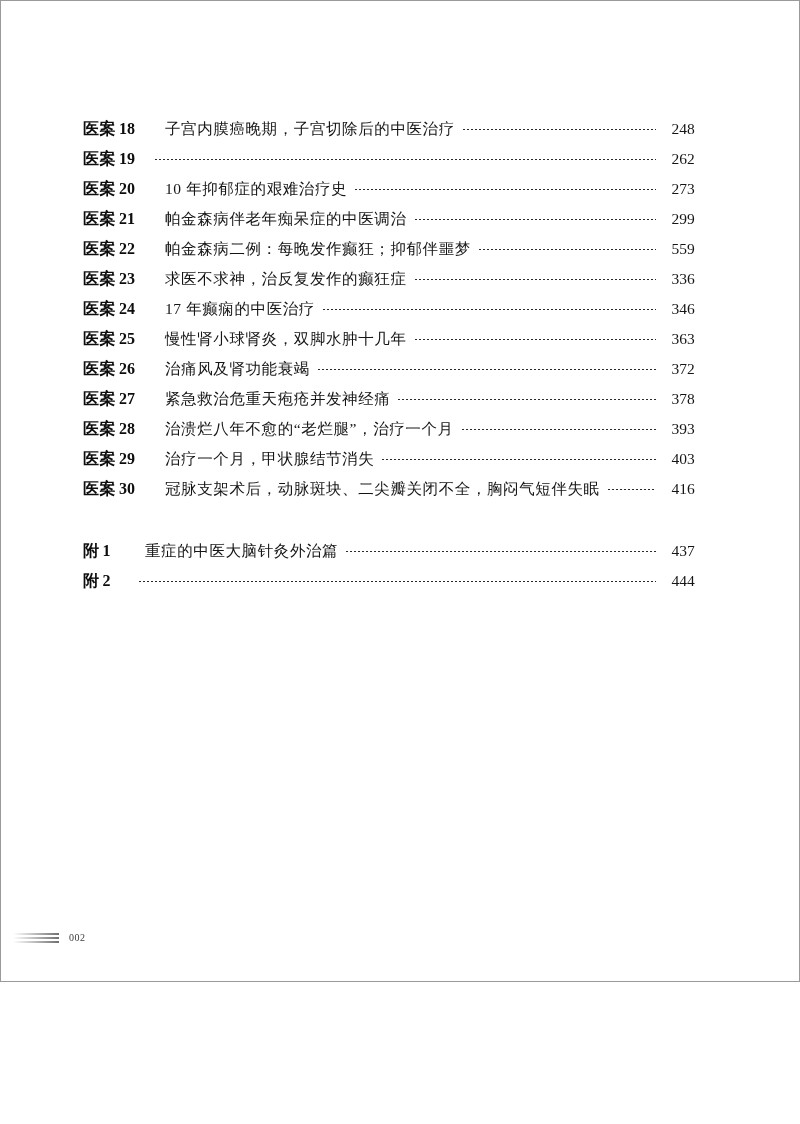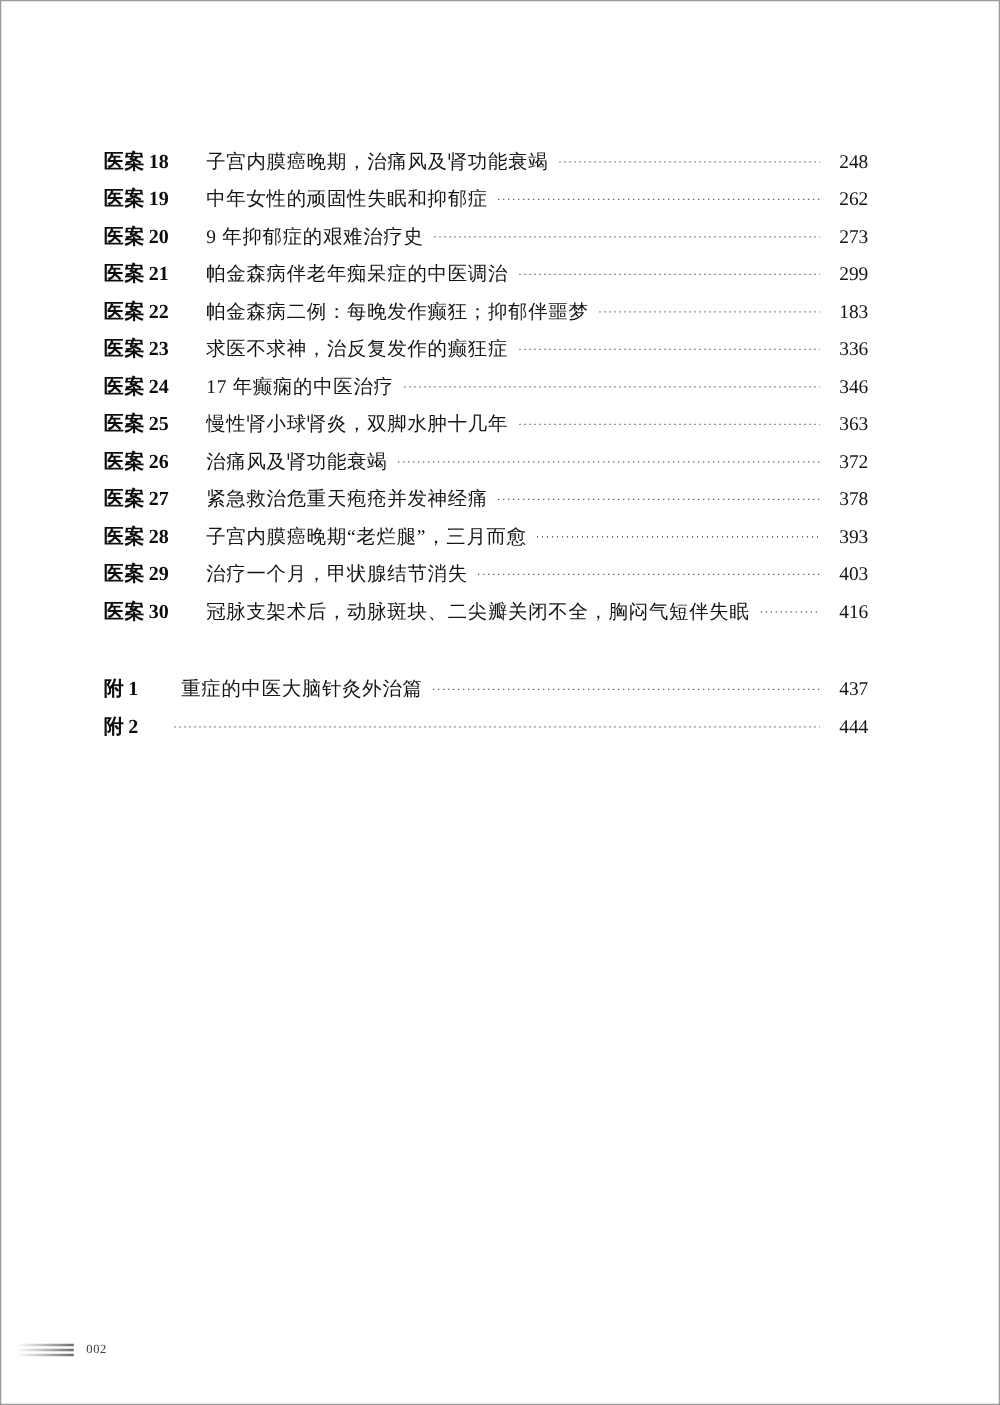--- a/index.html
+++ b/index.html
@@ -10,21 +10,21 @@
   }
   body {
     font-family: "Liberation Serif", "DejaVu Serif", serif;
     color: #111111;
     -webkit-font-smoothing: antialiased;
   }
 
   .page {
     position: relative;
     width: 800px;
-    height: 1124px;
+    height: 982px;
     margin: 0 auto;
     background: #ffffff;
     border: 1px solid #9a9a9a;
     box-sizing: border-box;
     overflow: hidden;
   }
 
   
   .toc {
     position: absolute;
@@ -148,41 +148,40 @@
 
   <div class="toc">
 
     <div class="toc-list">
 
       <div class="toc-row">
         <span class="row-label">
           <span class="label-cn">医案</span>
           <span class="label-num">18</span>
         </span>
-        <span class="row-title">子宫内膜癌晚期，治痛风及肾功能衰竭</span>
+        <span class="row-title">子宫内膜癌晚期，子宫切除后的中医治疗</span>
         <span class="leader"></span>
         <span class="row-page">248</span>
       </div>
 
       <div class="toc-row">
         <span class="row-label">
           <span class="label-cn">医案</span>
           <span class="label-num">19</span>
         </span>
-        <span class="row-title">中年女性的顽固性失眠和抑郁症</span>
         <span class="leader"></span>
         <span class="row-page">262</span>
       </div>
 
       <div class="toc-row">
         <span class="row-label">
           <span class="label-cn">医案</span>
           <span class="label-num">20</span>
         </span>
-        <span class="row-title">9 年抑郁症的艰难治疗史</span>
+        <span class="row-title">10 年抑郁症的艰难治疗史</span>
         <span class="leader"></span>
         <span class="row-page">273</span>
       </div>
 
       <div class="toc-row">
         <span class="row-label">
           <span class="label-cn">医案</span>
           <span class="label-num">21</span>
         </span>
         <span class="row-title">帕金森病伴老年痴呆症的中医调治</span>
@@ -190,21 +189,21 @@
         <span class="row-page">299</span>
       </div>
 
       <div class="toc-row">
         <span class="row-label">
           <span class="label-cn">医案</span>
           <span class="label-num">22</span>
         </span>
         <span class="row-title">帕金森病二例：每晚发作癫狂；抑郁伴噩梦</span>
         <span class="leader"></span>
-        <span class="row-page">183</span>
+        <span class="row-page">559</span>
       </div>
 
       <div class="toc-row">
         <span class="row-label">
           <span class="label-cn">医案</span>
           <span class="label-num">23</span>
         </span>
         <span class="row-title">求医不求神，治反复发作的癫狂症</span>
         <span class="leader"></span>
         <span class="row-page">336</span>
@@ -248,21 +247,21 @@
         <span class="row-title">紧急救治危重天疱疮并发神经痛</span>
         <span class="leader"></span>
         <span class="row-page">378</span>
       </div>
 
       <div class="toc-row">
         <span class="row-label">
           <span class="label-cn">医案</span>
           <span class="label-num">28</span>
         </span>
-        <span class="row-title">子宫内膜癌晚期“老烂腿”，三月而愈</span>
+        <span class="row-title">治溃烂八年不愈的“老烂腿”，治疗一个月</span>
         <span class="leader"></span>
         <span class="row-page">393</span>
       </div>
 
       <div class="toc-row">
         <span class="row-label">
           <span class="label-cn">医案</span>
           <span class="label-num">29</span>
         </span>
         <span class="row-title">治疗一个月，甲状腺结节消失</span>

